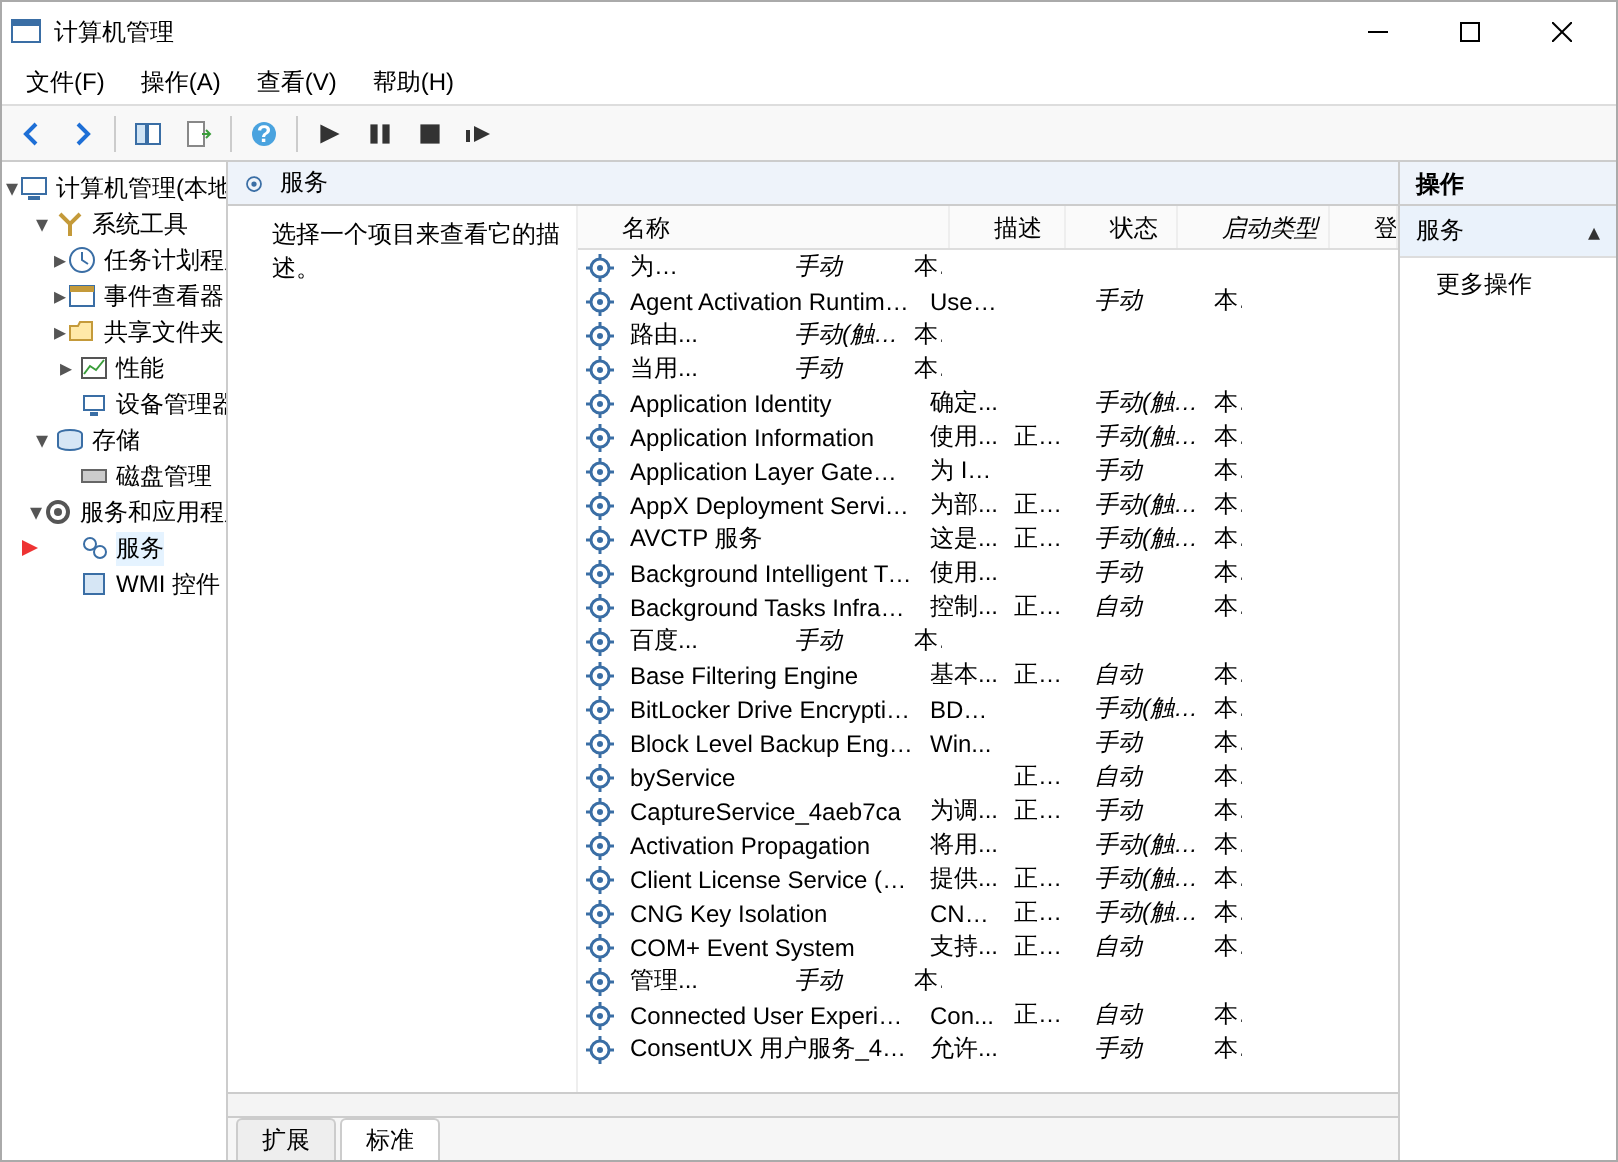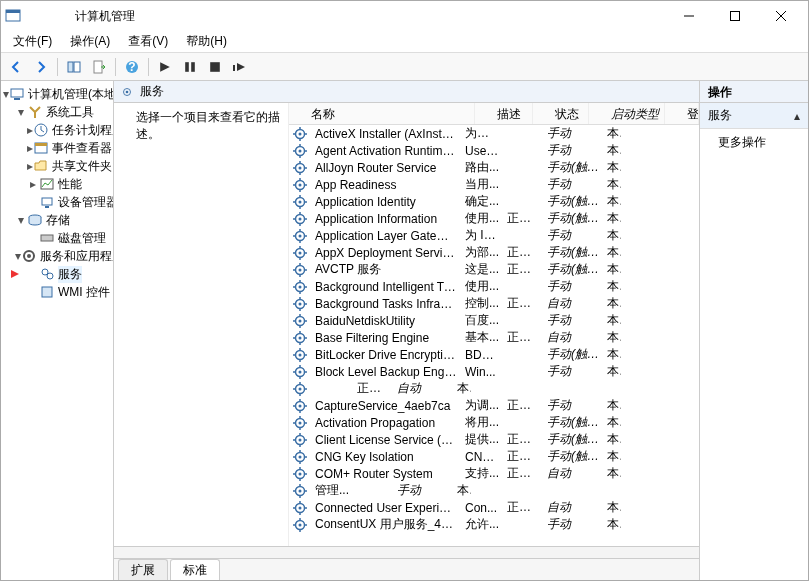--- a/index.html
+++ b/index.html
@@ -1,19 +1,19 @@
 <!DOCTYPE html>
 <html><head>
 <meta charset="utf-8">
 <style>
 * { box-sizing: border-box; font-family: "Segoe UI", "Microsoft YaHei", sans-serif; font-size: 12px; }
 body { margin: 0; background: #fff; width: 809px; height: 581px; overflow: hidden; border: 1px solid #aaa; display: flex; flex-direction: column; }
 .titlebar { height: 30px; display: flex; align-items: center; padding: 0 4px; }
 .titlebar-icon { width: 16px; height: 16px; margin-right: 6px; }
-.titlebar-title { flex: 1; font-size: 12px; margin-left: 48px; }
+.titlebar-title { flex: 1; font-size: 12px; }
 .winbtns { display: flex; }
 .winbtn { width: 46px; height: 30px; display: flex; align-items: center; justify-content: center; }
 .winbtn svg { width: 10px; height: 10px; }
 .menubar { height: 22px; display: flex; align-items: flex-end; padding: 0 4px; gap: 2px; border-bottom: 1px solid #ddd; }
 .menu-item { padding: 2px 8px; }
 .toolbar { height: 28px; display: flex; align-items: center; padding: 2px 4px; gap: 3px; border-bottom: 1px solid #ccc; background: #f8f8f8; }
 .tb-sep { width: 1px; height: 18px; background: #ccc; margin: 0 2px; }
 .tb-btn { width: 22px; height: 22px; display: flex; align-items: center; justify-content: center; border-radius: 2px; }
 .content { flex: 1; display: flex; min-height: 0; }
 .tree-pane { width: 155px; border-right: 1px solid #ccc; padding: 4px 2px; overflow: hidden; }
@@ -262,21 +262,20 @@
                 <svg class="row-icon" viewBox="0 0 16 16">
                   <circle cx="8" cy="8" r="4.5" fill="none" stroke="#3a6ea5" stroke-width="1.5"></circle>
                   <circle cx="8" cy="8" r="1.5" fill="#3a6ea5"></circle>
                   <g stroke="#3a6ea5" stroke-width="1.5">
                     <line x1="8" y1="1" x2="8" y2="3"></line>
                     <line x1="8" y1="13" x2="8" y2="15"></line>
                     <line x1="1" y1="8" x2="3" y2="8"></line>
                     <line x1="13" y1="8" x2="15" y2="8"></line>
                   </g>
                 </svg>
-                <span class="cell col-name" style="width:150px">ActiveX Installer (AxInstSV)</span>
                 <span class="cell col-desc">为从 ...</span>
                 <span class="cell col-status"></span>
                 <span class="cell col-start">手动</span>
                 <span class="cell col-acct">本</span>
               </div>
               <div class="row">
                 <svg class="row-icon" viewBox="0 0 16 16">
                   <circle cx="8" cy="8" r="4.5" fill="none" stroke="#3a6ea5" stroke-width="1.5"></circle>
                   <circle cx="8" cy="8" r="1.5" fill="#3a6ea5"></circle>
                   <g stroke="#3a6ea5" stroke-width="1.5">
@@ -296,38 +295,36 @@
                 <svg class="row-icon" viewBox="0 0 16 16">
                   <circle cx="8" cy="8" r="4.5" fill="none" stroke="#3a6ea5" stroke-width="1.5"></circle>
                   <circle cx="8" cy="8" r="1.5" fill="#3a6ea5"></circle>
                   <g stroke="#3a6ea5" stroke-width="1.5">
                     <line x1="8" y1="1" x2="8" y2="3"></line>
                     <line x1="8" y1="13" x2="8" y2="15"></line>
                     <line x1="1" y1="8" x2="3" y2="8"></line>
                     <line x1="13" y1="8" x2="15" y2="8"></line>
                   </g>
                 </svg>
-                <span class="cell col-name" style="width:150px">AllJoyn Router Service</span>
                 <span class="cell col-desc">路由...</span>
                 <span class="cell col-status"></span>
                 <span class="cell col-start">手动(触发...</span>
                 <span class="cell col-acct">本</span>
               </div>
               <div class="row">
                 <svg class="row-icon" viewBox="0 0 16 16">
                   <circle cx="8" cy="8" r="4.5" fill="none" stroke="#3a6ea5" stroke-width="1.5"></circle>
                   <circle cx="8" cy="8" r="1.5" fill="#3a6ea5"></circle>
                   <g stroke="#3a6ea5" stroke-width="1.5">
                     <line x1="8" y1="1" x2="8" y2="3"></line>
                     <line x1="8" y1="13" x2="8" y2="15"></line>
                     <line x1="1" y1="8" x2="3" y2="8"></line>
                     <line x1="13" y1="8" x2="15" y2="8"></line>
                   </g>
                 </svg>
-                <span class="cell col-name" style="width:150px">App Readiness</span>
                 <span class="cell col-desc">当用...</span>
                 <span class="cell col-status"></span>
                 <span class="cell col-start">手动</span>
                 <span class="cell col-acct">本</span>
               </div>
               <div class="row">
                 <svg class="row-icon" viewBox="0 0 16 16">
                   <circle cx="8" cy="8" r="4.5" fill="none" stroke="#3a6ea5" stroke-width="1.5"></circle>
                   <circle cx="8" cy="8" r="1.5" fill="#3a6ea5"></circle>
                   <g stroke="#3a6ea5" stroke-width="1.5">
@@ -449,21 +446,20 @@
                 <svg class="row-icon" viewBox="0 0 16 16">
                   <circle cx="8" cy="8" r="4.5" fill="none" stroke="#3a6ea5" stroke-width="1.5"></circle>
                   <circle cx="8" cy="8" r="1.5" fill="#3a6ea5"></circle>
                   <g stroke="#3a6ea5" stroke-width="1.5">
                     <line x1="8" y1="1" x2="8" y2="3"></line>
                     <line x1="8" y1="13" x2="8" y2="15"></line>
                     <line x1="1" y1="8" x2="3" y2="8"></line>
                     <line x1="13" y1="8" x2="15" y2="8"></line>
                   </g>
                 </svg>
-                <span class="cell col-name" style="width:150px">BaiduNetdiskUtility</span>
                 <span class="cell col-desc">百度...</span>
                 <span class="cell col-status"></span>
                 <span class="cell col-start">手动</span>
                 <span class="cell col-acct">本</span>
               </div>
               <div class="row">
                 <svg class="row-icon" viewBox="0 0 16 16">
                   <circle cx="8" cy="8" r="4.5" fill="none" stroke="#3a6ea5" stroke-width="1.5"></circle>
                   <circle cx="8" cy="8" r="1.5" fill="#3a6ea5"></circle>
                   <g stroke="#3a6ea5" stroke-width="1.5">
@@ -517,20 +513,21 @@
                 <svg class="row-icon" viewBox="0 0 16 16">
                   <circle cx="8" cy="8" r="4.5" fill="none" stroke="#3a6ea5" stroke-width="1.5"></circle>
                   <circle cx="8" cy="8" r="1.5" fill="#3a6ea5"></circle>
                   <g stroke="#3a6ea5" stroke-width="1.5">
                     <line x1="8" y1="1" x2="8" y2="3"></line>
                     <line x1="8" y1="13" x2="8" y2="15"></line>
                     <line x1="1" y1="8" x2="3" y2="8"></line>
                     <line x1="13" y1="8" x2="15" y2="8"></line>
                   </g>
                 </svg>
+                <span class="cell col-name" style="width:150px">byService</span>
                 <span class="cell col-desc"></span>
                 <span class="cell col-status">正在...</span>
                 <span class="cell col-start">自动</span>
                 <span class="cell col-acct">本</span>
               </div>
               <div class="row">
                 <svg class="row-icon" viewBox="0 0 16 16">
                   <circle cx="8" cy="8" r="4.5" fill="none" stroke="#3a6ea5" stroke-width="1.5"></circle>
                   <circle cx="8" cy="8" r="1.5" fill="#3a6ea5"></circle>
                   <g stroke="#3a6ea5" stroke-width="1.5">
@@ -601,21 +598,21 @@
                 <svg class="row-icon" viewBox="0 0 16 16">
                   <circle cx="8" cy="8" r="4.5" fill="none" stroke="#3a6ea5" stroke-width="1.5"></circle>
                   <circle cx="8" cy="8" r="1.5" fill="#3a6ea5"></circle>
                   <g stroke="#3a6ea5" stroke-width="1.5">
                     <line x1="8" y1="1" x2="8" y2="3"></line>
                     <line x1="8" y1="13" x2="8" y2="15"></line>
                     <line x1="1" y1="8" x2="3" y2="8"></line>
                     <line x1="13" y1="8" x2="15" y2="8"></line>
                   </g>
                 </svg>
-                <span class="cell col-name" style="width:150px">COM+ Router System</span>
+                <span class="cell col-name" style="width:150px">COM+ Event System</span>
                 <span class="cell col-desc">支持...</span>
                 <span class="cell col-status">正在...</span>
                 <span class="cell col-start">自动</span>
                 <span class="cell col-acct">本</span>
               </div>
               <div class="row">
                 <svg class="row-icon" viewBox="0 0 16 16">
                   <circle cx="8" cy="8" r="4.5" fill="none" stroke="#3a6ea5" stroke-width="1.5"></circle>
                   <circle cx="8" cy="8" r="1.5" fill="#3a6ea5"></circle>
                   <g stroke="#3a6ea5" stroke-width="1.5">

